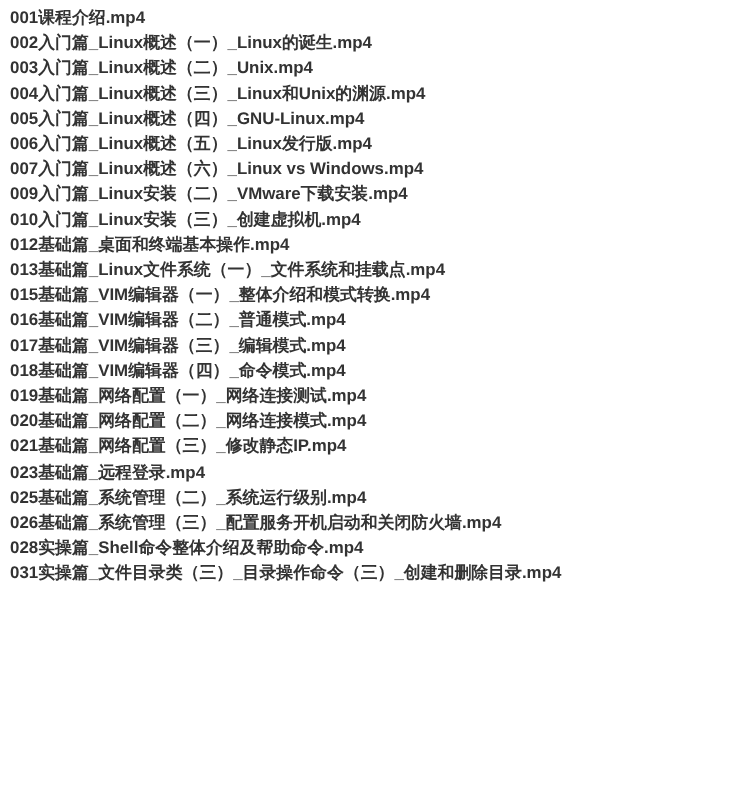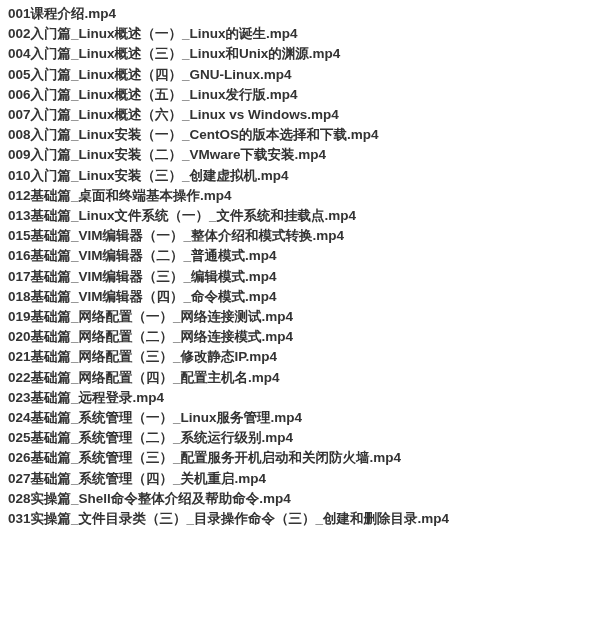--- a/index.html
+++ b/index.html
@@ -20,37 +20,34 @@
     overflow: hidden;
     font-weight: bold;
   }
 </style>
 </head>
 <body>
 
 <div class="file-list" id="file-list-container">
     <div class="file-item">001课程介绍.mp4</div>
     <div class="file-item">002入门篇_Linux概述（一）_Linux的诞生.mp4</div>
+    <div class="file-item">003入门篇_Linux概述（二）_Unix.mp4</div>
     <div class="file-item">004入门篇_Linux概述（三）_Linux和Unix的渊源.mp4</div>
     <div class="file-item">005入门篇_Linux概述（四）_GNU-Linux.mp4</div>
     <div class="file-item">006入门篇_Linux概述（五）_Linux发行版.mp4</div>
     <div class="file-item">007入门篇_Linux概述（六）_Linux vs Windows.mp4</div>
-    <div class="file-item">008入门篇_Linux安装（一）_CentOS的版本选择和下载.mp4</div>
     <div class="file-item">009入门篇_Linux安装（二）_VMware下载安装.mp4</div>
     <div class="file-item">010入门篇_Linux安装（三）_创建虚拟机.mp4</div>
     <div class="file-item">012基础篇_桌面和终端基本操作.mp4</div>
     <div class="file-item">013基础篇_Linux文件系统（一）_文件系统和挂载点.mp4</div>
     <div class="file-item">015基础篇_VIM编辑器（一）_整体介绍和模式转换.mp4</div>
     <div class="file-item">016基础篇_VIM编辑器（二）_普通模式.mp4</div>
     <div class="file-item">017基础篇_VIM编辑器（三）_编辑模式.mp4</div>
     <div class="file-item">018基础篇_VIM编辑器（四）_命令模式.mp4</div>
     <div class="file-item">019基础篇_网络配置（一）_网络连接测试.mp4</div>
     <div class="file-item">020基础篇_网络配置（二）_网络连接模式.mp4</div>
     <div class="file-item">021基础篇_网络配置（三）_修改静态IP.mp4</div>
-    <div class="file-item">022基础篇_网络配置（四）_配置主机名.mp4</div>
     <div class="file-item">023基础篇_远程登录.mp4</div>
-    <div class="file-item">024基础篇_系统管理（一）_Linux服务管理.mp4</div>
     <div class="file-item">025基础篇_系统管理（二）_系统运行级别.mp4</div>
     <div class="file-item">026基础篇_系统管理（三）_配置服务开机启动和关闭防火墙.mp4</div>
-    <div class="file-item">027基础篇_系统管理（四）_关机重启.mp4</div>
     <div class="file-item">028实操篇_Shell命令整体介绍及帮助命令.mp4</div>
     <div class="file-item">031实操篇_文件目录类（三）_目录操作命令（三）_创建和删除目录.mp4</div>
   </div>
 
 </body></html>

